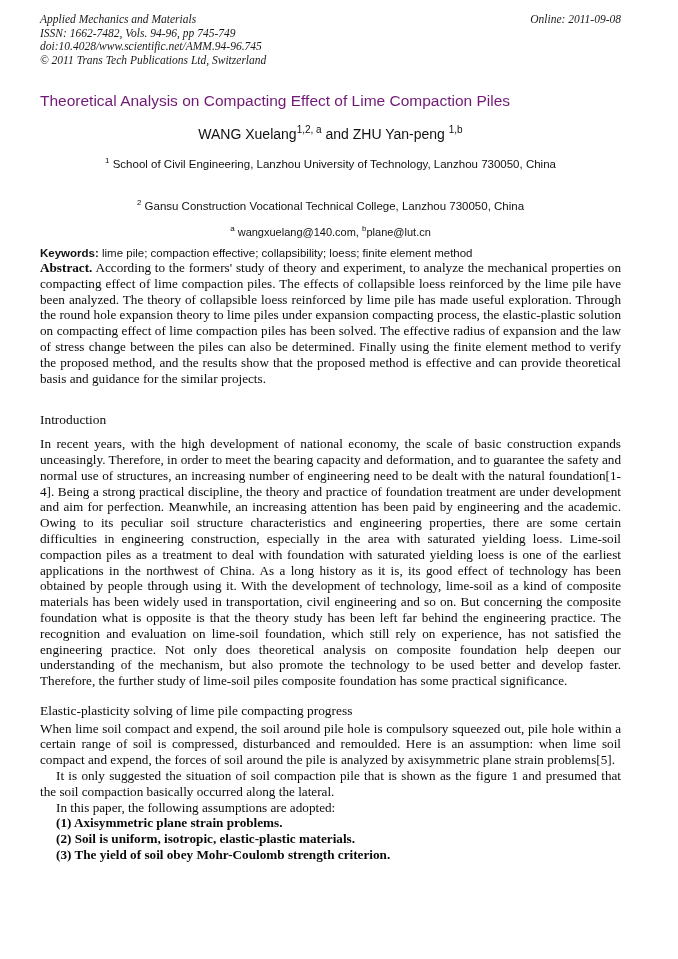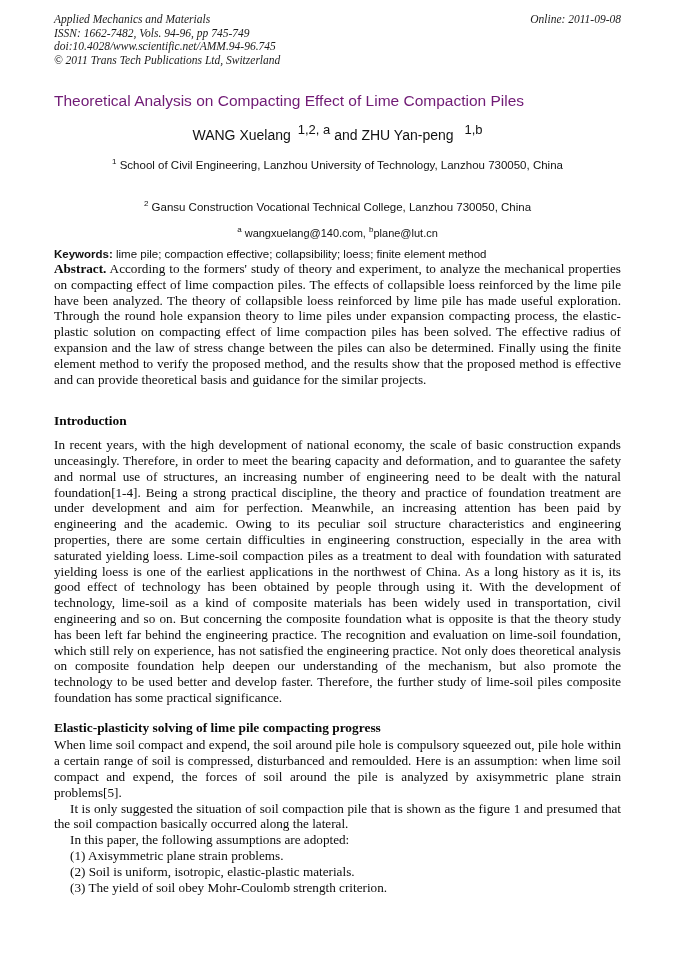--- a/index.html
+++ b/index.html
@@ -7,21 +7,21 @@
     padding: 0;
     background: #ffffff;
   }
   .page {
     position: relative;
     width: 678px;
     height: 959px;
     margin: 0 auto;
     background: #ffffff;
     box-sizing: border-box;
-    padding: 13px 57px 0 54px;
+    padding: 13px 57px 0 40px;
     overflow: hidden;
     color: #000;
   }
   
   .pub-header {
     display: flex;
     justify-content: space-between;
     align-items: flex-start;
     font-family: "Liberation Serif", "DejaVu Serif", serif;
     font-style: italic;
@@ -41,21 +41,21 @@
     color: #701a75;
   }
   .authors {
     margin-top: 11px;
     text-align: center;
     font-family: "Liberation Sans", "DejaVu Sans", sans-serif;
     font-size: 14px;
     line-height: 17px;
     color: #111;
   }
-  .authors sup { font-size: 13px; margin-left: 7px; }
+  .authors sup { font-size: 10px; }
   .affiliation {
     margin-top: 11px;
     text-align: center;
     font-family: Liberation Sans, sans-serif;
     font-size: 11.5px;
     line-height: 14px;
     color: #111;
   }
   .affiliation sup, .emails sup { font-size: 8px; }
   .affiliation + .affiliation { margin-top: 26px; }
@@ -84,29 +84,30 @@
     text-align: justify;
     color: #0a0a0a;
   }
   p.body-text { margin: 0; }
   .abstract { margin-top: 11px; }
   .abstract .run-in-label { font-weight: bold; }
   .sec-heading {
     margin: 26px 0 8px 0;
     font-family: "Liberation Serif", "DejaVu Serif", serif;
     font-size: 13.4px;
-    font-weight: bold;
+    font-weight: normal;
     line-height: 15.8px;
     color: #0a0a0a;
   }
   .sec-heading.tight { margin: 14px 0 2px 0; }
   .indent { text-indent: 16px; }
   .assumption-item {
     margin-left: 16px;
     text-align: left;
+    font-weight: bold;
   }
 </style>
 </head>
 <body>
 
 <div class="page">
 
   <header class="pub-header">
     <div class="pub-left">
       <div>Applied Mechanics and Materials</div>

